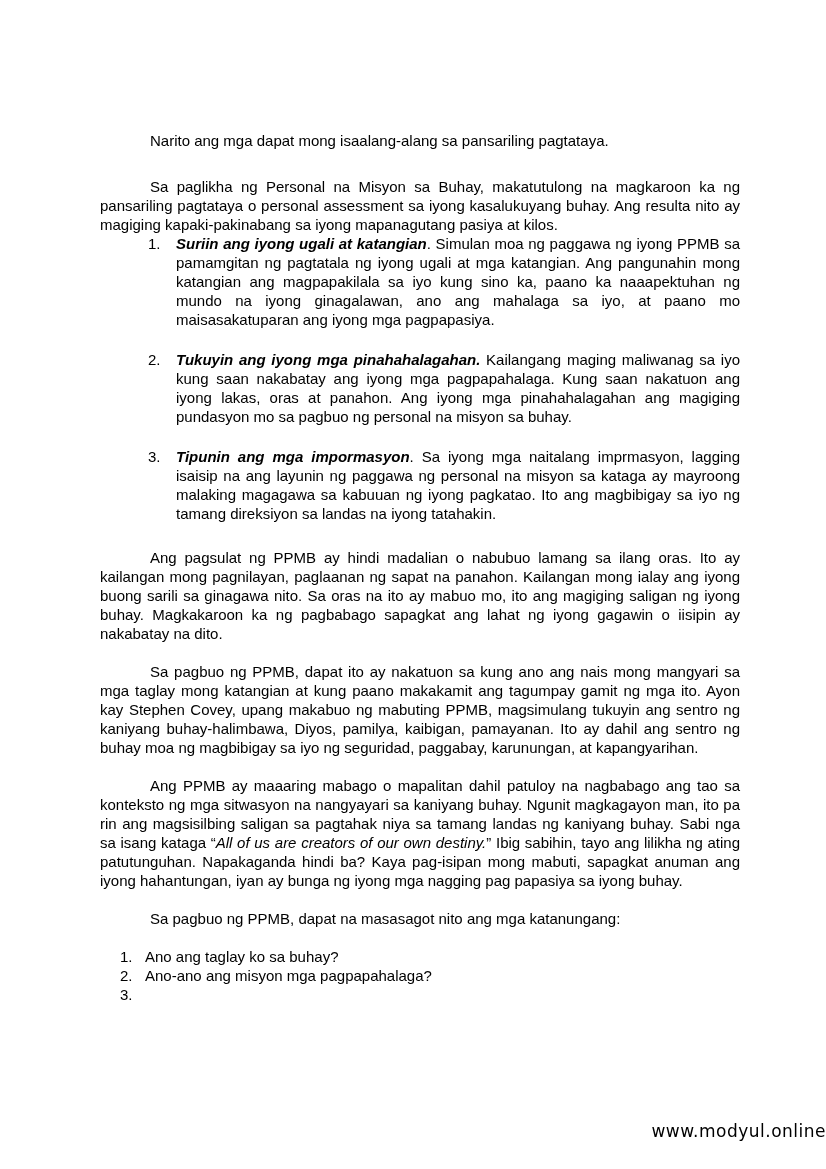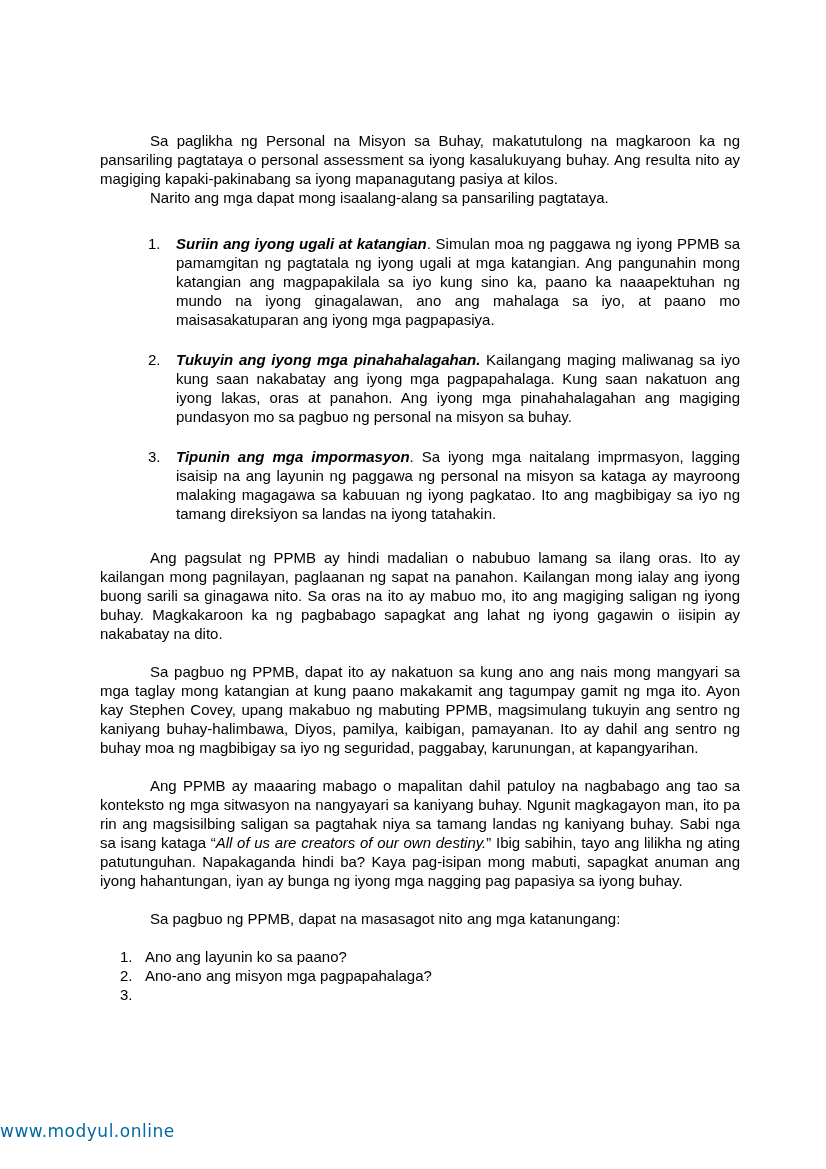--- a/index.html
+++ b/index.html
@@ -45,51 +45,51 @@
     padding-left: 45px;
     text-align: left;
     margin-bottom: 0;
   }
   ol.questions .num { position: absolute; left: 20px; }
   .watermark {
     position: absolute;
     left: 0;
     right: 0;
     top: 1122px;
-    text-align: left;
+    text-align: right;
     font-family: "DejaVu Sans", sans-serif;
     font-size: 17px;
-    color: #0369a1;
+    color: #000000;
     letter-spacing: 0.5px;
   }
 </style>
 </head>
 <body>
 
 <div class="content">
 
+  <p class="para indent left narito">Narito ang mga dapat mong isaalang-alang sa pansariling pagtataya.</p>
+
   <p class="para indent mb0">Sa paglikha ng Personal na Misyon sa Buhay, makatutulong na magkaroon ka ng pansariling pagtataya o personal assessment sa iyong kasalukuyang buhay. Ang resulta nito ay magiging kapaki-pakinabang sa iyong mapanagutang pasiya at kilos.</p>
-
-  <p class="para indent left narito">Narito ang mga dapat mong isaalang-alang sa pansariling pagtataya.</p>
 
   <ol class="steps">
     <li><span class="num">1.</span><span class="lead">Suriin ang iyong ugali at katangian</span><span>. </span><span>Simulan moa ng paggawa ng iyong PPMB sa pamamgitan ng pagtatala ng iyong ugali at mga katangian. Ang pangunahin mong katangian ang magpapakilala sa iyo kung sino ka, paano ka naaapektuhan ng mundo na iyong ginagalawan, ano ang mahalaga sa iyo, at paano mo maisasakatuparan ang iyong mga pagpapasiya.</span></li>
     <li><span class="num">2.</span><span class="lead">Tukuyin ang iyong mga pinahahalagahan.</span><span> </span><span>Kailangang maging maliwanag sa iyo kung saan nakabatay ang iyong mga pagpapahalaga. Kung saan nakatuon ang iyong lakas, oras at panahon. Ang iyong mga pinahahalagahan ang magiging pundasyon mo sa pagbuo ng personal na misyon sa buhay.</span></li>
     <li><span class="num">3.</span><span class="lead">Tipunin ang mga impormasyon</span><span>. </span><span>Sa iyong mga naitalang imprmasyon, lagging isaisip na ang layunin ng paggawa ng personal na misyon sa kataga ay mayroong malaking magagawa sa kabuuan ng iyong pagkatao. Ito ang magbibigay sa iyo ng tamang direksiyon sa landas na iyong tatahakin.</span></li>
   </ol>
 
   <p class="para indent">Ang pagsulat ng PPMB ay hindi madalian o nabubuo lamang sa ilang oras. Ito ay kailangan mong pagnilayan, paglaanan ng sapat na panahon. Kailangan mong ialay ang iyong buong sarili sa ginagawa nito. Sa oras na ito ay mabuo mo, ito ang magiging saligan ng iyong buhay. Magkakaroon ka ng pagbabago sapagkat ang lahat ng iyong gagawin o iisipin ay nakabatay na dito.</p>
 
   <p class="para indent">Sa pagbuo ng PPMB, dapat ito ay nakatuon sa kung ano ang nais mong mangyari sa mga taglay mong katangian at kung paano makakamit ang tagumpay gamit ng mga ito. Ayon kay Stephen Covey, upang makabuo ng mabuting PPMB, magsimulang tukuyin ang sentro ng kaniyang buhay-halimbawa, Diyos, pamilya, kaibigan, pamayanan. Ito ay dahil ang sentro ng buhay moa ng magbibigay sa iyo ng seguridad, paggabay, karunungan, at kapangyarihan.</p>
 
   <p class="para indent"><span>Ang PPMB ay maaaring mabago o mapalitan dahil patuloy na nagbabago ang tao sa konteksto ng mga sitwasyon na nangyayari sa kaniyang buhay. Ngunit magkagayon man, ito pa rin ang magsisilbing saligan sa pagtahak niya sa tamang landas ng kaniyang buhay. Sabi nga sa isang kataga “</span><span class="quote-i">All of us are creators of our own destiny.</span><span>” Ibig sabihin, tayo ang lilikha ng ating patutunguhan. Napakaganda hindi ba? Kaya pag-isipan mong mabuti, sapagkat anuman ang iyong hahantungan, iyan ay bunga ng iyong mga nagging pag papasiya sa iyong buhay.</span></p>
 
   <p class="para indent left">Sa pagbuo ng PPMB, dapat na masasagot nito ang mga katanungang:</p>
 
   <ol class="questions">
-    <li><span class="num">1.</span><span>Ano ang layunin ko sa paano?</span></li>
+    <li><span class="num">1.</span><span>Ano ang taglay ko sa buhay?</span></li>
     <li><span class="num">2.</span><span>Ano-ano ang misyon mga pagpapahalaga?</span></li>
     <li><span class="num">3.</span></li>
   </ol>
 
 </div>
 
 <div class="watermark">www.modyul.online</div>
 
 </body></html>

